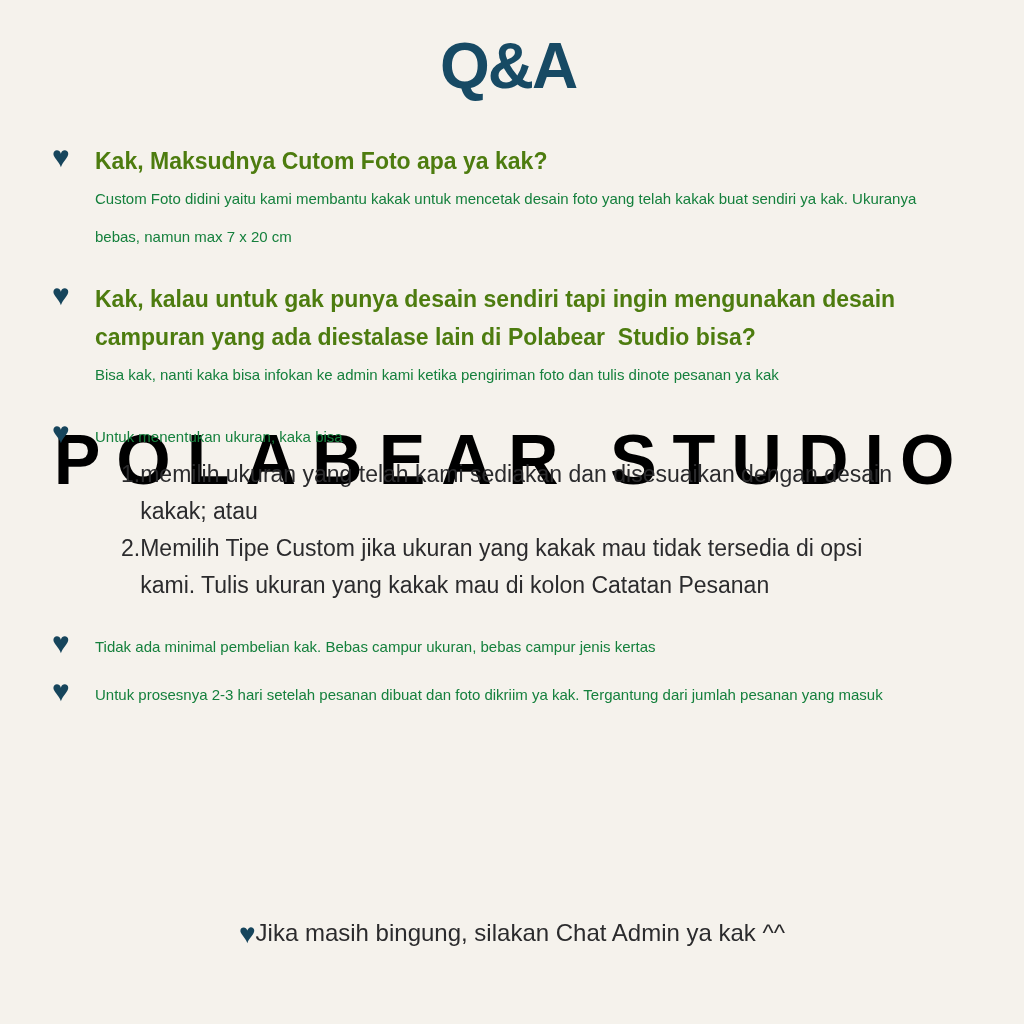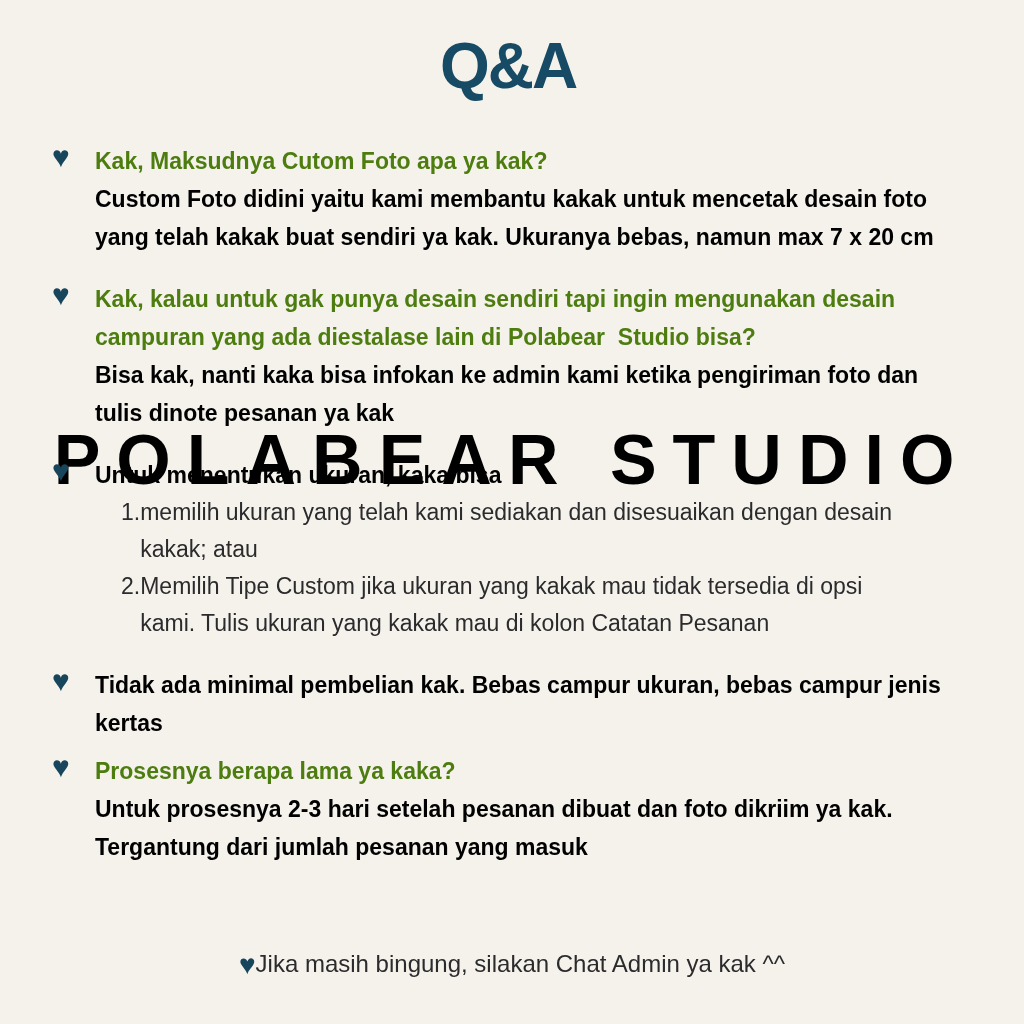--- a/index.html
+++ b/index.html
@@ -60,24 +60,24 @@
     line-height: 38px;
   }
   .q-text {
     font-weight: 700;
     font-size: 23px;
     line-height: 38px;
     color: #4d7c0f;
     white-space: pre-wrap;
   }
   .a-text {
-    font-weight: 700;
-    font-size: 23px;
+    font-weight: 400;
+    font-size: 15px;
     line-height: 38px;
-    color: #000000;
+    color: #15803d;
     white-space: pre-wrap;
   }
   .num-list { margin-top: 0; }
   .num-item {
     display: flex;
     align-items: flex-start;
     padding-left: 26px;
   }
   .num-marker {
     flex: 0 0 auto;
@@ -88,21 +88,21 @@
   .num-text {
     font-size: 23px;
     line-height: 37px;
     color: #2b2b2d;
     max-width: 770px;
   }
   .footer-note {
     position: absolute;
     left: 0;
     width: 1024px;
-    top: 949px;
+    top: 918px;
     text-align: center;
     font-size: 24px;
     color: #2b2b2d;
     z-index: 1;
   }
   .footer-heart {
     color: #16455c;
     font-size: 28px;
     vertical-align: -2px;
   }
@@ -145,21 +145,20 @@
       </div>
     </div>
 
     <div class="qa-block">
       <span class="heart">♥</span>
       <div class="a-text">Tidak ada minimal pembelian kak. Bebas campur ukuran, bebas campur jenis kertas</div>
     </div>
 
     <div class="qa-block tight">
       <span class="heart">♥</span>
-      <div class="q-text">Prosesnya berapa lama ya kaka?</div>
       <div class="a-text">Untuk prosesnya 2-3 hari setelah pesanan dibuat dan foto dikriim ya kak. Tergantung dari jumlah pesanan yang masuk</div>
     </div>
 
   </div>
 
   <div class="footer-note"><span class="footer-heart">♥</span><span>Jika masih bingung, silakan Chat Admin ya kak ^^</span></div>
 
 </div>
 
 </body></html>

